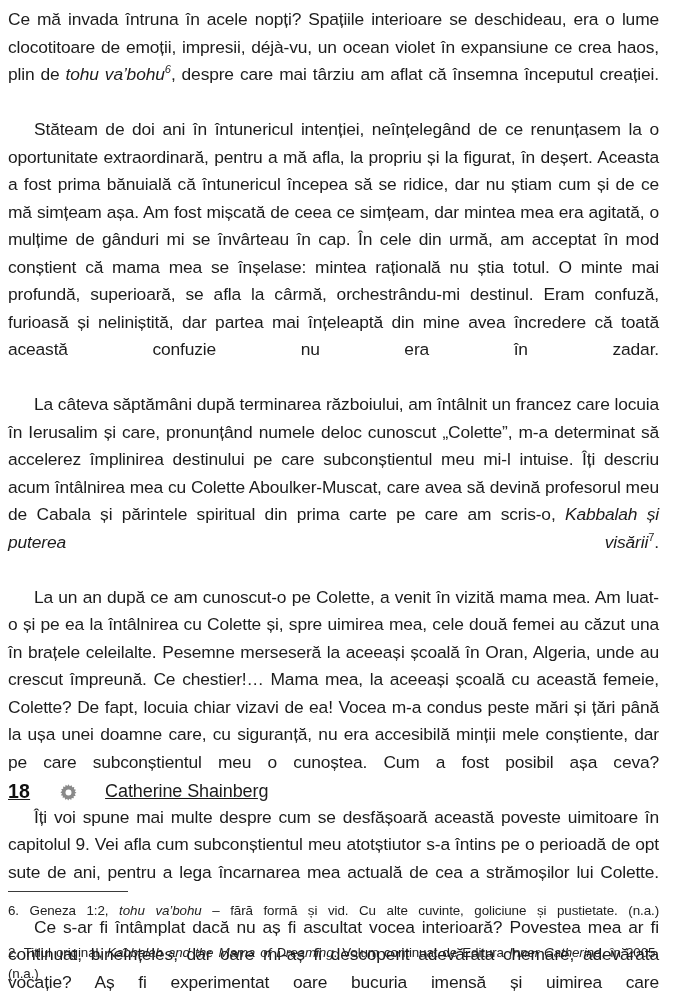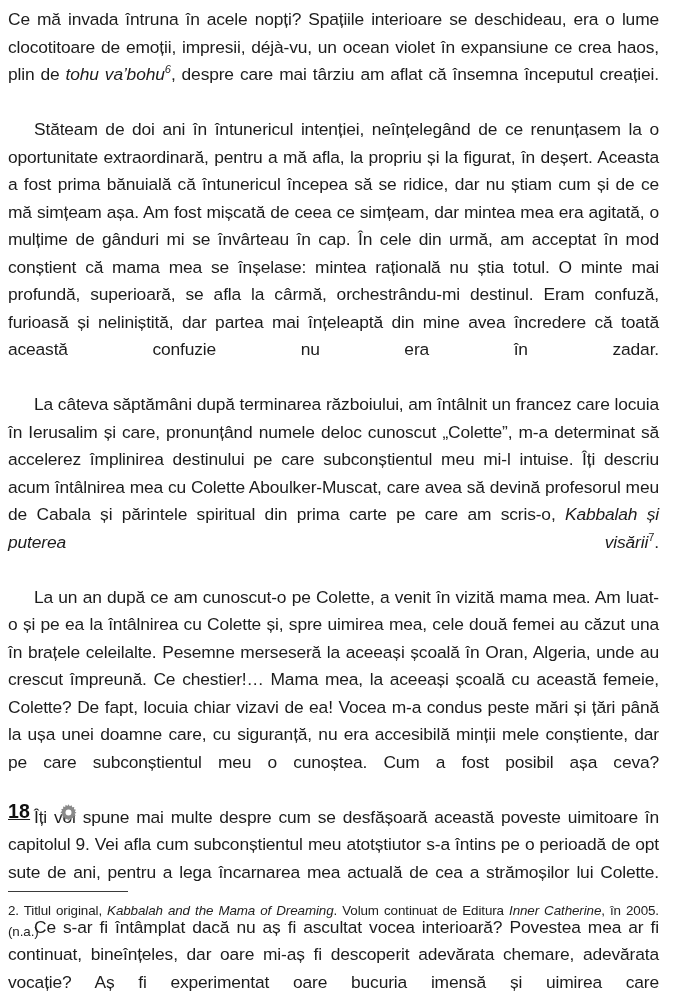--- a/index.html
+++ b/index.html
@@ -93,21 +93,21 @@
     content: "";
     display: inline-block;
     width: 100%;
   }
   p.fnote.f6 { margin-bottom: 1px; }
 
   
   .footer {
     position: absolute;
     left: 8px;
-    bottom: 0;
+    bottom: 20px;
     display: flex;
     align-items: center;
     gap: 16px;
     text-decoration: underline;
   }
   .folio {
     font-size: 19.5px;
     font-weight: bold;
     color: #111111;
     letter-spacing: 0.2px;
@@ -137,32 +137,34 @@
     <p class="para"><span>Ce mă invada întruna în acele nopți? Spațiile interioare se deschideau, era o lume clocotitoare de emoții, impresii, déjà-vu, un ocean violet în expansiune ce crea haos, plin de </span><i>tohu va’bohu</i><sup class="fnref">6</sup><span>, despre care mai târziu am aflat că însemna începutul creației.</span></p>
     <p class="para indent"><span>Stăteam de doi ani în întunericul intenției, neînțelegând de ce renunțasem la o oportunitate extraordinară, pentru a mă afla, la propriu și la figurat, în deșert. Aceasta a fost prima bănuială că întunericul începea să se ridice, dar nu știam cum și de ce mă simțeam așa. Am fost mișcată de ceea ce simțeam, dar mintea mea era agitată, o mulțime de gânduri mi se învârteau în cap. În cele din urmă, am acceptat în mod conștient că mama mea se înșelase: mintea rațională nu știa totul. O minte mai profundă, superioară, se afla la cârmă, orchestrându-mi destinul. Eram confuză, furioasă și neliniștită, dar partea mai înțeleaptă din mine avea încredere că toată această confuzie nu era în zadar.</span></p>
     <p class="para indent"><span>La câteva săptămâni după terminarea războiului, am întâlnit un francez care locuia în Ierusalim și care, pronunțând numele deloc cunoscut „Colette”, m-a determinat să accelerez împlinirea destinului pe care subconștientul meu mi-l intuise. Îți descriu acum întâlnirea mea cu Colette Aboulker-Muscat, care avea să devină profesorul meu de Cabala și părintele spiritual din prima carte pe care am scris-o, </span><i>Kabbalah și puterea visării</i><sup class="fnref up">7</sup><span>.</span></p>
     <p class="para indent"><span>La un an după ce am cunoscut-o pe Colette, a venit în vizită mama mea. Am luat-o și pe ea la întâlnirea cu Colette și, spre uimirea mea, cele două femei au căzut una în brațele celeilalte. Pesemne merseseră la aceeași școală în Oran, Algeria, unde au crescut împreună. Ce chestier!… Mama mea, la aceeași școală cu această femeie, Colette? De fapt, locuia chiar vizavi de ea! Vocea m-a condus peste mări și țări până la ușa unei doamne care, cu siguranță, nu era accesibilă minții mele conștiente, dar pe care subconștientul meu o cunoștea. Cum a fost posibil așa ceva?</span></p>
     <p class="para indent"><span>Îți voi spune mai multe despre cum se desfășoară această poveste uimitoare în capitolul 9. Vei afla cum subconștientul meu atotștiutor s-a întins pe o perioadă de opt sute de ani, pentru a lega încarnarea mea actuală de cea a strămoșilor lui Colette.</span></p>
     <p class="para indent"><span>Ce s-ar fi întâmplat dacă nu aș fi ascultat vocea interioară? Povestea mea ar fi continuat, bineînțeles, dar oare mi-aș fi descoperit adevărata chemare, adevărata vocație? Aș fi experimentat oare bucuria imensă și uimirea care</span></p>
   </div>
 
   <div class="footnotes">
     <hr class="fn-rule">
+    <p class="fnote f6"><span>6.  Geneza 1:2, </span><i>tohu va’bohu</i><span> – fără formă și vid. Cu alte cuvinte, goliciune și pustietate. (n.a.)</span></p>
     <p class="fnote"><span>2. Titlul original, </span><i>Kabbalah and the Mama of Dreaming</i><span>. Volum continuat de Editura </span><i>Inner Catherine</i><span>, în 2005. (n.a.)</span></p>
   </div>
 
   <div class="footer">
     <span class="folio">18</span>
     <span class="ornament">
       <svg viewBox="0 0 32 32" width="17" height="17" aria-hidden="true">
         <g>
           <path d="M16 0.6 L18.3 4.0 L21.9 2.2 L22.9 6.1 L26.9 5.7 L26.2 9.7 L30.1 10.6
                    L27.8 13.9 L31.0 16.4 L27.6 18.3 L29.5 21.9 L25.6 22.9 L26.0 26.9
                    L22.0 26.2 L21.1 30.1 L17.8 27.8 L15.3 31.0 L13.4 27.6 L9.8 29.5
                    L8.8 25.6 L4.8 26.0 L5.5 22.0 L1.6 21.1 L3.9 17.8 L0.7 15.3
                    L4.1 13.4 L2.2 9.8 L6.1 8.8 L5.7 4.8 L9.7 5.5 L10.6 1.6 L13.9 3.9 Z" fill="#8a8a8a"></path>
           <circle cx="16" cy="16" r="5.6" fill="#ffffff"></circle>
         </g>
       </svg>
     </span>
+    <span class="author">Catherine Shainberg</span>
   </div>
 
 </div>
 
 </body></html>

